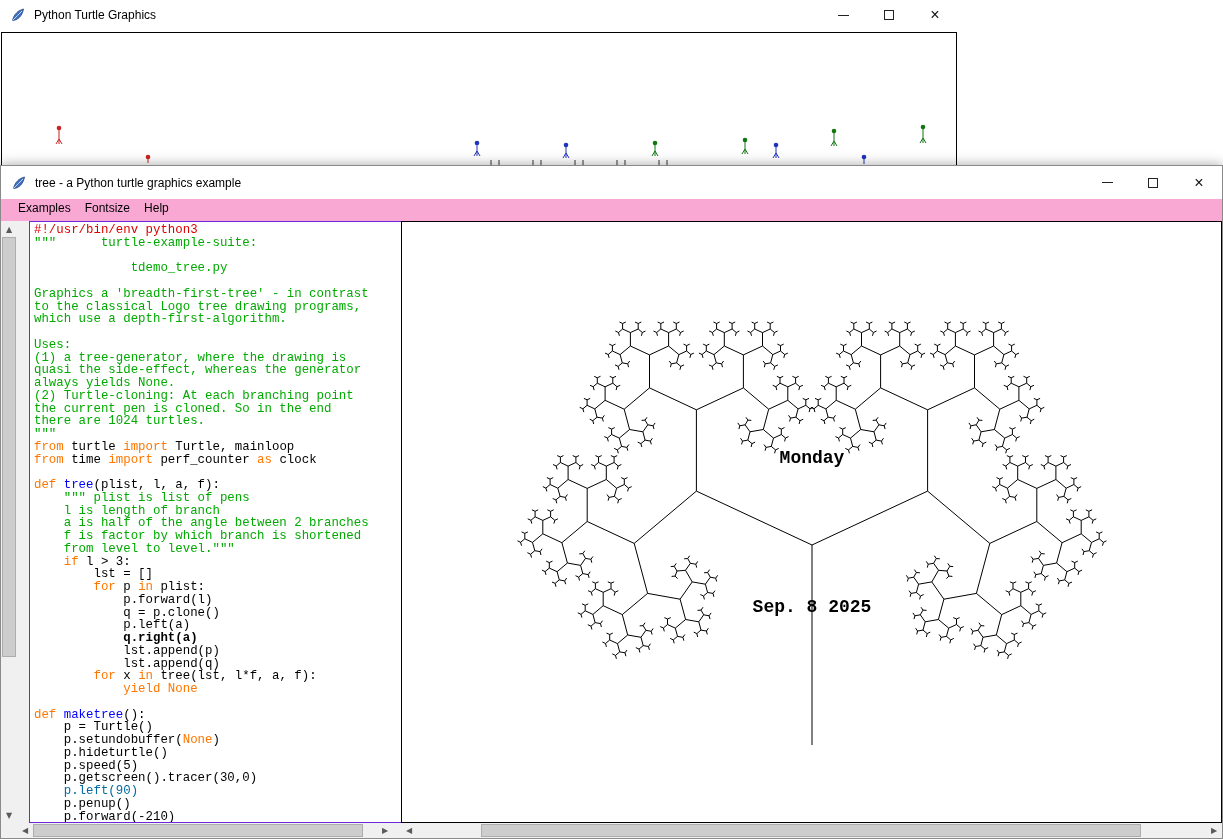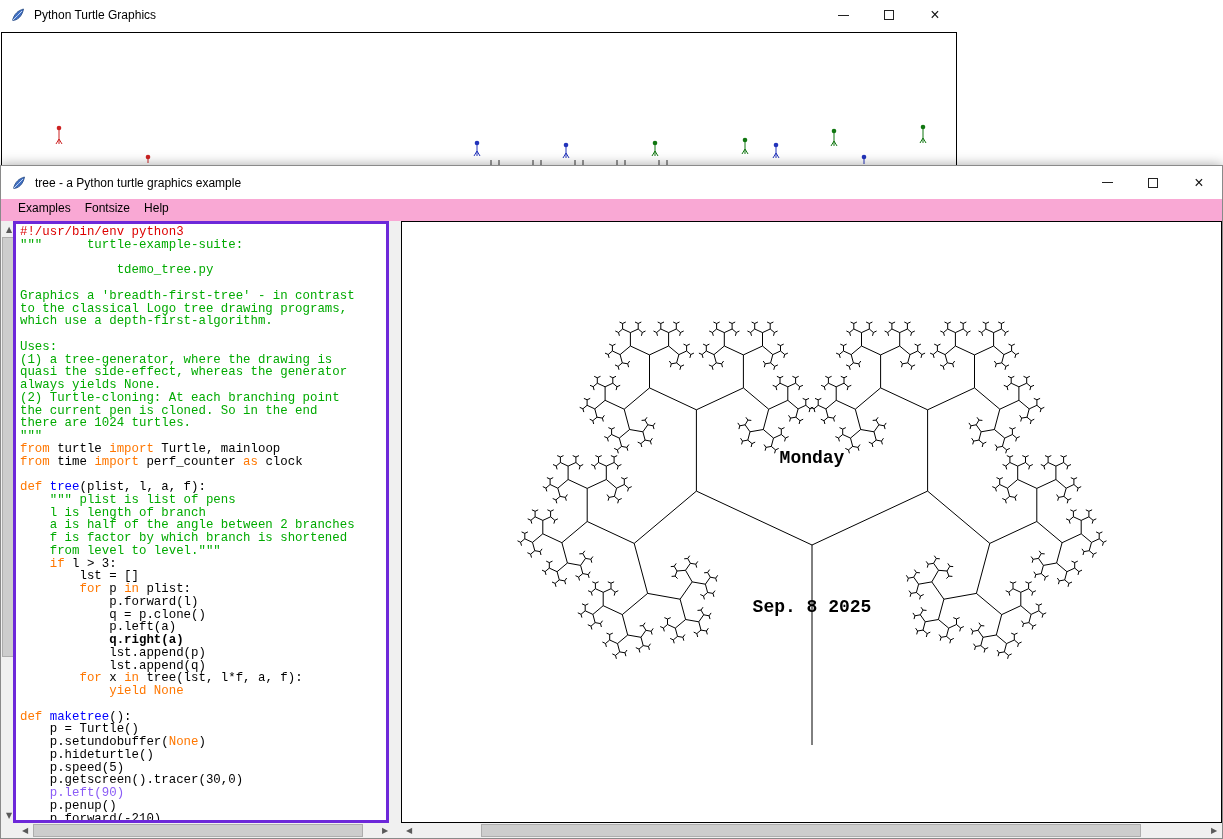--- a/index.html
+++ b/index.html
@@ -42,22 +42,22 @@
   .sb-down { bottom:0; left:0; }
   .sb-left { left:0; top:0; }
   .sb-right{ right:0; top:0; }
   .sb-thumb { position:absolute; background:#cdcdcd; border:1px solid #adadad; }
   .thumb-v { left:1px; width:14px; top:16px; height:420px; }
   .thumb-h { top:1px; height:13px; }
   .thumb-h-left  { left:16px; width:330px; }
   .thumb-h-right { left:80px; width:660px; }
 
   
-  .code-pane { position:absolute; left:12px; top:0; width:376px; height:602px;
-               background:#ffffff; border:3px solid #6d28d9; overflow:hidden; }
+  .code-pane { position:absolute; left:28px; top:0; width:376px; height:602px;
+               background:#ffffff; border:1px solid #6d28d9; overflow:hidden; }
   .code-text { padding:2px 0 0 4px; font-family:"Liberation Mono","DejaVu Sans Mono",monospace;
                font-size:12.4px; }
   .code-line { height:12.75px; line-height:12.75px; white-space:pre; }
 
   
   .canvas-pane { position:absolute; left:400px; top:0; width:821px; height:602px;
                  background:#ffffff; border:1px solid #000; overflow:hidden; }
   .canvas-pane svg { display:block; }
 </style>
 </head>
@@ -235,21 +235,21 @@
           <div class="code-line"><span style="color: rgb(0, 0, 0);">            lst.append(q)</span></div>
           <div class="code-line"><span style="color: rgb(0, 0, 0);">        </span><span style="color: rgb(255, 119, 0);">for</span><span style="color: rgb(0, 0, 0);"> x </span><span style="color: rgb(255, 119, 0);">in</span><span style="color: rgb(0, 0, 0); text-align: center;"> tree(lst, l*f, a, f):</span></div>
           <div class="code-line"><span style="color: rgb(0, 0, 0);">            </span><span style="color: rgb(255, 119, 0);">yield</span><span style="color: rgb(0, 0, 0);"> </span><span style="color: rgb(255, 119, 0);">None</span></div>
           <div class="code-line"><span style="color: rgb(0, 0, 0);"></span></div>
           <div class="code-line"><span style="color: rgb(255, 119, 0);">def</span><span style="color: rgb(0, 0, 0);"> </span><span style="color: rgb(0, 0, 255);">maketree</span><span style="color: rgb(0, 0, 0);">():</span></div>
           <div class="code-line"><span style="color: rgb(0, 0, 0);">    p = Turtle()</span></div>
           <div class="code-line"><span style="color: rgb(0, 0, 0);">    p.setundobuffer(</span><span style="color: rgb(255, 119, 0);">None</span><span style="color: rgb(0, 0, 0);">)</span></div>
           <div class="code-line"><span style="color: rgb(0, 0, 0);">    p.hideturtle()</span></div>
           <div class="code-line"><span style="color: rgb(0, 0, 0);">    p.speed(5)</span></div>
           <div class="code-line"><span style="color: rgb(0, 0, 0);">    p.getscreen().tracer(30,0)</span></div>
-          <div class="code-line"><span style="color: #8b5cf6; margin-top: 12px;">    p.left(90)</span></div>
+          <div class="code-line"><span style="color: #0369a1; margin-top: 12px;">    p.left(90)</span></div>
           <div class="code-line"><span style="color: rgb(0, 0, 0);">    p.penup()</span></div>
           <div class="code-line"><span style="color: rgb(0, 0, 0);">    p.forward(-210)</span></div>
         </div>
     </div>
 
     <div class="canvas-pane">
       <svg id="tree-svg" width="819" height="600">
           <path d="M410.0 523.0L410.0 323.0M410.0 323.0L294.4 269.1M294.4 269.1L232.2 321.4M232.2 321.4L245.6 371.4M245.6 371.4L278.1 377.2M278.1 377.2L290.2 359.9M290.2 359.9L283.5 348.3M283.5 348.3L275.0 349.0M275.0 349.0L273.1 354.1M273.1 354.1L275.6 356.6M273.1 354.1L269.6 354.4M275.0 349.0L272.2 344.3M272.2 344.3L268.8 344.6M272.2 344.3L274.2 341.4M283.5 348.3L288.4 341.3M288.4 341.3L285.7 336.5M285.7 336.5L282.2 336.8M285.7 336.5L287.7 333.7M288.4 341.3L293.8 342.2M293.8 342.2L295.8 339.4M293.8 342.2L294.7 345.6M290.2 359.9L303.4 362.2M303.4 362.2L308.3 355.2M308.3 355.2L305.6 350.5M305.6 350.5L302.1 350.8M305.6 350.5L307.6 347.6M308.3 355.2L313.7 356.2M313.7 356.2L315.7 353.3M313.7 356.2L314.6 359.5M303.4 362.2L305.6 370.5M305.6 370.5L311.0 371.4M311.0 371.4L313.0 368.6M311.0 371.4L311.9 374.8M305.6 370.5L301.5 374.0M301.5 374.0L302.4 377.4M301.5 374.0L298.3 372.5M278.1 377.2L283.6 397.5M283.6 397.5L296.8 399.8M296.8 399.8L301.7 392.8M301.7 392.8L299.0 388.1M299.0 388.1L295.5 388.4M299.0 388.1L301.0 385.2M301.7 392.8L307.1 393.8M307.1 393.8L309.1 390.9M307.1 393.8L308.0 397.1M296.8 399.8L299.0 408.1M299.0 408.1L304.4 409.0M304.4 409.0L306.4 406.2M304.4 409.0L305.3 412.4M299.0 408.1L294.8 411.6M294.8 411.6L295.7 415.0M294.8 411.6L291.7 410.1M283.6 397.5L273.3 406.1M273.3 406.1L275.5 414.4M275.5 414.4L280.9 415.3M280.9 415.3L282.9 412.5M280.9 415.3L281.8 418.7M275.5 414.4L271.3 417.9M271.3 417.9L272.2 421.3M271.3 417.9L268.2 416.4M273.3 406.1L265.5 402.5M265.5 402.5L261.4 406.0M261.4 406.0L262.3 409.4M261.4 406.0L258.2 404.5M265.5 402.5L265.5 397.0M265.5 397.0L262.4 395.6M265.5 397.0L268.7 395.6M245.6 371.4L220.3 392.6M220.3 392.6L225.7 413.0M225.7 413.0L239.0 415.3M239.0 415.3L243.9 408.3M243.9 408.3L241.1 403.6M241.1 403.6L237.7 403.9M241.1 403.6L243.1 400.7M243.9 408.3L249.2 409.3M249.2 409.3L251.2 406.4M249.2 409.3L250.1 412.6M239.0 415.3L241.2 423.6M241.2 423.6L246.5 424.5M246.5 424.5L248.5 421.7M246.5 424.5L247.4 427.9M241.2 423.6L237.0 427.1M237.0 427.1L237.9 430.5M237.0 427.1L233.8 425.6M225.7 413.0L215.5 421.6M215.5 421.6L217.7 429.9M217.7 429.9L223.0 430.8M223.0 430.8L225.0 428.0M223.0 430.8L223.9 434.2M217.7 429.9L213.5 433.4M213.5 433.4L214.4 436.8M213.5 433.4L210.3 431.9M215.5 421.6L207.7 418.0M207.7 418.0L203.5 421.5M203.5 421.5L204.4 424.9M203.5 421.5L200.4 420.0M207.7 418.0L207.7 412.5M207.7 412.5L204.5 411.1M207.7 412.5L210.8 411.1M220.3 392.6L201.2 383.7M201.2 383.7L190.9 392.4M190.9 392.4L193.1 400.6M193.1 400.6L198.5 401.6M198.5 401.6L200.5 398.7M198.5 401.6L199.4 405.0M193.1 400.6L189.0 404.2M189.0 404.2L189.9 407.5M189.0 404.2L185.8 402.7M190.9 392.4L183.2 388.8M183.2 388.8L179.0 392.3M179.0 392.3L179.9 395.6M179.0 392.3L175.8 390.8M183.2 388.8L183.2 383.3M183.2 383.3L180.0 381.8M183.2 383.3L186.3 381.8M201.2 383.7L201.2 370.3M201.2 370.3L193.4 366.7M193.4 366.7L189.3 370.2M189.3 370.2L190.2 373.6M189.3 370.2L186.1 368.7M193.4 366.7L193.4 361.2M193.4 361.2L190.3 359.8M193.4 361.2L196.6 359.8M201.2 370.3L209.0 366.7M209.0 366.7L209.0 361.2M209.0 361.2L205.8 359.8M209.0 361.2L212.1 359.8M209.0 366.7L213.1 370.2M213.1 370.2L216.3 368.7M213.1 370.2L212.2 373.6M232.2 321.4L185.2 299.5M185.2 299.5L159.9 320.7M159.9 320.7L165.4 341.0M165.4 341.0L178.6 343.4M178.6 343.4L183.5 336.4M183.5 336.4L180.8 331.6M180.8 331.6L177.3 331.9M180.8 331.6L182.8 328.8M183.5 336.4L188.9 337.3M188.9 337.3L190.9 334.5M188.9 337.3L189.8 340.7M178.6 343.4L180.8 351.6M180.8 351.6L186.2 352.6M186.2 352.6L188.2 349.7M186.2 352.6L187.1 355.9M180.8 351.6L176.6 355.1M176.6 355.1L177.5 358.5M176.6 355.1L173.5 353.7M165.4 341.0L155.1 349.7M155.1 349.7L157.3 357.9M157.3 357.9L162.7 358.9M162.7 358.9L164.7 356.0M162.7 358.9L163.6 362.2M157.3 357.9L153.1 361.4M153.1 361.4L154.0 364.8M153.1 361.4L150.0 360.0M155.1 349.7L147.3 346.1M147.3 346.1L143.1 349.6M143.1 349.6L144.0 352.9M143.1 349.6L140.0 348.1M147.3 346.1L147.3 340.6M147.3 340.6L144.2 339.1M147.3 340.6L150.5 339.1M159.9 320.7L140.8 311.8M140.8 311.8L130.5 320.4M130.5 320.4L132.8 328.7M132.8 328.7L138.1 329.6M138.1 329.6L140.1 326.8M138.1 329.6L139.0 333.0M132.8 328.7L128.6 332.2M128.6 332.2L129.5 335.6M128.6 332.2L125.4 330.7M130.5 320.4L122.8 316.8M122.8 316.8L118.6 320.3M118.6 320.3L119.5 323.7M118.6 320.3L115.5 318.8M122.8 316.8L122.8 311.4M122.8 311.4L119.6 309.9M122.8 311.4L125.9 309.9M140.8 311.8L140.8 298.4M140.8 298.4L133.1 294.8M133.1 294.8L128.9 298.3M128.9 298.3L129.8 301.6M128.9 298.3L125.7 296.8M133.1 294.8L133.1 289.3M133.1 289.3L129.9 287.8M133.1 289.3L136.2 287.8M140.8 298.4L148.6 294.8M148.6 294.8L148.6 289.3M148.6 289.3L145.4 287.8M148.6 289.3L151.7 287.8M148.6 294.8L152.8 298.3M152.8 298.3L155.9 296.8M152.8 298.3L151.9 301.6M185.2 299.5L185.2 266.4M185.2 266.4L166.1 257.5M166.1 257.5L155.8 266.2M155.8 266.2L158.1 274.4M158.1 274.4L163.4 275.4M163.4 275.4L165.4 272.5M163.4 275.4L164.3 278.7M158.1 274.4L153.9 277.9M153.9 277.9L154.8 281.3M153.9 277.9L150.7 276.5M155.8 266.2L148.1 262.5M148.1 262.5L143.9 266.1M143.9 266.1L144.8 269.4M143.9 266.1L140.8 264.6M148.1 262.5L148.1 257.1M148.1 257.1L144.9 255.6M148.1 257.1L151.2 255.6M166.1 257.5L166.1 244.1M166.1 244.1L158.4 240.5M158.4 240.5L154.2 244.0M154.2 244.0L155.1 247.4M154.2 244.0L151.0 242.5M158.4 240.5L158.4 235.0M158.4 235.0L155.2 233.6M158.4 235.0L161.5 233.6M166.1 244.1L173.9 240.5M173.9 240.5L173.9 235.0M173.9 235.0L170.7 233.6M173.9 235.0L177.0 233.6M173.9 240.5L178.1 244.0M178.1 244.0L181.2 242.5M178.1 244.0L177.2 247.4M185.2 266.4L204.3 257.5M204.3 257.5L204.3 244.1M204.3 244.1L196.5 240.5M196.5 240.5L192.4 244.0M192.4 244.0L193.3 247.4M192.4 244.0L189.2 242.5M196.5 240.5L196.5 235.0M196.5 235.0L193.4 233.6M196.5 235.0L199.7 233.6M204.3 244.1L212.1 240.5M212.1 240.5L212.1 235.0M212.1 235.0L208.9 233.6M212.1 235.0L215.2 233.6M212.1 240.5L216.2 244.0M216.2 244.0L219.4 242.5M216.2 244.0L215.3 247.4M204.3 257.5L214.6 266.2M214.6 266.2L222.3 262.5M222.3 262.5L222.3 257.1M222.3 257.1L219.2 255.6M222.3 257.1L225.5 255.6M222.3 262.5L226.5 266.1M226.5 266.1L229.7 264.6M226.5 266.1L225.6 269.4M214.6 266.2L212.4 274.4M212.4 274.4L216.6 277.9M216.6 277.9L219.7 276.5M216.6 277.9L215.7 281.3M212.4 274.4L207.0 275.4M207.0 275.4L206.1 278.7M207.0 275.4L205.0 272.5M294.4 269.1L294.4 187.8M294.4 187.8L247.5 165.9M247.5 165.9L222.2 187.2M222.2 187.2L227.6 207.5M227.6 207.5L240.9 209.8M240.9 209.8L245.8 202.8M245.8 202.8L243.0 198.1M243.0 198.1L239.6 198.4M243.0 198.1L245.0 195.3M245.8 202.8L251.1 203.8M251.1 203.8L253.1 200.9M251.1 203.8L252.0 207.1M240.9 209.8L243.1 218.1M243.1 218.1L248.4 219.1M248.4 219.1L250.4 216.2M248.4 219.1L249.3 222.4M243.1 218.1L238.9 221.6M238.9 221.6L239.8 225.0M238.9 221.6L235.7 220.1M227.6 207.5L217.3 216.1M217.3 216.1L219.6 224.4M219.6 224.4L224.9 225.4M224.9 225.4L226.9 222.5M224.9 225.4L225.8 228.7M219.6 224.4L215.4 227.9M215.4 227.9L216.3 231.3M215.4 227.9L212.2 226.4M217.3 216.1L209.6 212.5M209.6 212.5L205.4 216.0M205.4 216.0L206.3 219.4M205.4 216.0L202.3 214.6M209.6 212.5L209.6 207.1M209.6 207.1L206.4 205.6M209.6 207.1L212.7 205.6M222.2 187.2L203.1 178.3M203.1 178.3L192.8 186.9M192.8 186.9L195.0 195.2M195.0 195.2L200.4 196.1M200.4 196.1L202.4 193.3M200.4 196.1L201.3 199.5M195.0 195.2L190.8 198.7M190.8 198.7L191.7 202.0M190.8 198.7L187.7 197.2M192.8 186.9L185.1 183.3M185.1 183.3L180.9 186.8M180.9 186.8L181.8 190.1M180.9 186.8L177.7 185.3M185.1 183.3L185.1 177.8M185.1 177.8L181.9 176.4M185.1 177.8L188.2 176.4M203.1 178.3L203.1 164.8M203.1 164.8L195.3 161.2M195.3 161.2L191.2 164.7M191.2 164.7L192.1 168.1M191.2 164.7L188.0 163.3M195.3 161.2L195.3 155.8M195.3 155.8L192.2 154.3M195.3 155.8L198.5 154.3M203.1 164.8L210.8 161.2M210.8 161.2L210.8 155.8M210.8 155.8L207.7 154.3M210.8 155.8L214.0 154.3M210.8 161.2L215.0 164.7M215.0 164.7L218.2 163.3M215.0 164.7L214.1 168.1M247.5 165.9L247.5 132.9M247.5 132.9L228.4 124.0M228.4 124.0L218.1 132.6M218.1 132.6L220.3 140.9M220.3 140.9L225.7 141.8M225.7 141.8L227.7 139.0M225.7 141.8L226.6 145.2M220.3 140.9L216.1 144.4M216.1 144.4L217.0 147.8M216.1 144.4L213.0 142.9M218.1 132.6L210.4 129.0M210.4 129.0L206.2 132.5M206.2 132.5L207.1 135.9M206.2 132.5L203.0 131.1M210.4 129.0L210.4 123.6M210.4 123.6L207.2 122.1M210.4 123.6L213.5 122.1M228.4 124.0L228.4 110.6M228.4 110.6L220.6 107.0M220.6 107.0L216.5 110.5M216.5 110.5L217.4 113.8M216.5 110.5L213.3 109.0M220.6 107.0L220.6 101.5M220.6 101.5L217.5 100.0M220.6 101.5L223.8 100.0M228.4 110.6L236.2 107.0M236.2 107.0L236.2 101.5M236.2 101.5L233.0 100.0M236.2 101.5L239.3 100.0M236.2 107.0L240.3 110.5M240.3 110.5L243.5 109.0M240.3 110.5L239.4 113.8M247.5 132.9L266.6 124.0M266.6 124.0L266.6 110.6M266.6 110.6L258.8 107.0M258.8 107.0L254.6 110.5M254.6 110.5L255.5 113.8M254.6 110.5L251.5 109.0M258.8 107.0L258.8 101.5M258.8 101.5L255.7 100.0M258.8 101.5L262.0 100.0M266.6 110.6L274.3 107.0M274.3 107.0L274.3 101.5M274.3 101.5L271.2 100.0M274.3 101.5L277.5 100.0M274.3 107.0L278.5 110.5M278.5 110.5L281.7 109.0M278.5 110.5L277.6 113.8M266.6 124.0L276.9 132.6M276.9 132.6L284.6 129.0M284.6 129.0L284.6 123.6M284.6 123.6L281.5 122.1M284.6 123.6L287.8 122.1M284.6 129.0L288.8 132.5M288.8 132.5L291.9 131.1M288.8 132.5L287.9 135.9M276.9 132.6L274.6 140.9M274.6 140.9L278.8 144.4M278.8 144.4L282.0 142.9M278.8 144.4L277.9 147.8M274.6 140.9L269.3 141.8M269.3 141.8L268.4 145.2M269.3 141.8L267.3 139.0M294.4 187.8L341.4 165.9M341.4 165.9L341.4 132.9M341.4 132.9L322.3 124.0M322.3 124.0L312.0 132.6M312.0 132.6L314.3 140.9M314.3 140.9L319.6 141.8M319.6 141.8L321.6 139.0M319.6 141.8L320.5 145.2M314.3 140.9L310.1 144.4M310.1 144.4L311.0 147.8M310.1 144.4L306.9 142.9M312.0 132.6L304.3 129.0M304.3 129.0L300.1 132.5M300.1 132.5L301.0 135.9M300.1 132.5L296.9 131.1M304.3 129.0L304.3 123.6M304.3 123.6L301.1 122.1M304.3 123.6L307.4 122.1M322.3 124.0L322.3 110.6M322.3 110.6L314.6 107.0M314.6 107.0L310.4 110.5M310.4 110.5L311.3 113.8M310.4 110.5L307.2 109.0M314.6 107.0L314.6 101.5M314.6 101.5L311.4 100.0M314.6 101.5L317.7 100.0M322.3 110.6L330.1 107.0M330.1 107.0L330.1 101.5M330.1 101.5L326.9 100.0M330.1 101.5L333.2 100.0M330.1 107.0L334.3 110.5M334.3 110.5L337.4 109.0M334.3 110.5L333.4 113.8M341.4 132.9L360.5 124.0M360.5 124.0L360.5 110.6M360.5 110.6L352.7 107.0M352.7 107.0L348.6 110.5M348.6 110.5L349.5 113.8M348.6 110.5L345.4 109.0M352.7 107.0L352.7 101.5M352.7 101.5L349.6 100.0M352.7 101.5L355.9 100.0M360.5 110.6L368.2 107.0M368.2 107.0L368.2 101.5M368.2 101.5L365.1 100.0M368.2 101.5L371.4 100.0M368.2 107.0L372.4 110.5M372.4 110.5L375.6 109.0M372.4 110.5L371.5 113.8M360.5 124.0L370.8 132.6M370.8 132.6L378.5 129.0M378.5 129.0L378.5 123.6M378.5 123.6L375.4 122.1M378.5 123.6L381.7 122.1M378.5 129.0L382.7 132.5M382.7 132.5L385.9 131.1M382.7 132.5L381.8 135.9M370.8 132.6L368.6 140.9M368.6 140.9L372.7 144.4M372.7 144.4L375.9 142.9M372.7 144.4L371.8 147.8M368.6 140.9L363.2 141.8M363.2 141.8L362.3 145.2M363.2 141.8L361.2 139.0M341.4 165.9L366.7 187.2M366.7 187.2L385.8 178.3M385.8 178.3L385.8 164.8M385.8 164.8L378.0 161.2M378.0 161.2L373.9 164.7M373.9 164.7L374.8 168.1M373.9 164.7L370.7 163.3M378.0 161.2L378.0 155.8M378.0 155.8L374.9 154.3M378.0 155.8L381.2 154.3M385.8 164.8L393.6 161.2M393.6 161.2L393.6 155.8M393.6 155.8L390.4 154.3M393.6 155.8L396.7 154.3M393.6 161.2L397.7 164.7M397.7 164.7L400.9 163.3M397.7 164.7L396.8 168.1M385.8 178.3L396.1 186.9M396.1 186.9L403.8 183.3M403.8 183.3L403.8 177.8M403.8 177.8L400.7 176.4M403.8 177.8L407.0 176.4M403.8 183.3L408.0 186.8M408.0 186.8L411.2 185.3M408.0 186.8L407.1 190.1M396.1 186.9L393.9 195.2M393.9 195.2L398.0 198.7M398.0 198.7L401.2 197.2M398.0 198.7L397.1 202.0M393.9 195.2L388.5 196.1M388.5 196.1L387.6 199.5M388.5 196.1L386.5 193.3M366.7 187.2L361.3 207.5M361.3 207.5L371.5 216.1M371.5 216.1L379.3 212.5M379.3 212.5L379.3 207.1M379.3 207.1L376.2 205.6M379.3 207.1L382.5 205.6M379.3 212.5L383.5 216.0M383.5 216.0L386.6 214.6M383.5 216.0L382.6 219.4M371.5 216.1L369.3 224.4M369.3 224.4L373.5 227.9M373.5 227.9L376.7 226.4M373.5 227.9L372.6 231.3M369.3 224.4L364.0 225.4M364.0 225.4L363.1 228.7M364.0 225.4L362.0 222.5M361.3 207.5L348.0 209.8M348.0 209.8L345.8 218.1M345.8 218.1L350.0 221.6M350.0 221.6L353.2 220.1M350.0 221.6L349.1 225.0M345.8 218.1L340.5 219.1M340.5 219.1L339.6 222.4M340.5 219.1L338.5 216.2M348.0 209.8L343.1 202.8M343.1 202.8L337.8 203.8M337.8 203.8L336.9 207.1M337.8 203.8L335.8 200.9M343.1 202.8L345.9 198.1M345.9 198.1L343.9 195.3M345.9 198.1L349.3 198.4M410.0 323.0L525.6 269.1M525.6 269.1L525.6 187.8M525.6 187.8L478.6 165.9M478.6 165.9L453.3 187.2M453.3 187.2L458.7 207.5M458.7 207.5L472.0 209.8M472.0 209.8L476.9 202.8M476.9 202.8L474.1 198.1M474.1 198.1L470.7 198.4M474.1 198.1L476.1 195.3M476.9 202.8L482.2 203.8M482.2 203.8L484.2 200.9M482.2 203.8L483.1 207.1M472.0 209.8L474.2 218.1M474.2 218.1L479.5 219.1M479.5 219.1L481.5 216.2M479.5 219.1L480.4 222.4M474.2 218.1L470.0 221.6M470.0 221.6L470.9 225.0M470.0 221.6L466.8 220.1M458.7 207.5L448.5 216.1M448.5 216.1L450.7 224.4M450.7 224.4L456.0 225.4M456.0 225.4L458.0 222.5M456.0 225.4L456.9 228.7M450.7 224.4L446.5 227.9M446.5 227.9L447.4 231.3M446.5 227.9L443.3 226.4M448.5 216.1L440.7 212.5M440.7 212.5L436.5 216.0M436.5 216.0L437.4 219.4M436.5 216.0L433.4 214.6M440.7 212.5L440.7 207.1M440.7 207.1L437.5 205.6M440.7 207.1L443.8 205.6M453.3 187.2L434.2 178.3M434.2 178.3L423.9 186.9M423.9 186.9L426.1 195.2M426.1 195.2L431.5 196.1M431.5 196.1L433.5 193.3M431.5 196.1L432.4 199.5M426.1 195.2L422.0 198.7M422.0 198.7L422.9 202.0M422.0 198.7L418.8 197.2M423.9 186.9L416.2 183.3M416.2 183.3L412.0 186.8M412.0 186.8L412.9 190.1M412.0 186.8L408.8 185.3M416.2 183.3L416.2 177.8M416.2 177.8L413.0 176.4M416.2 177.8L419.3 176.4M434.2 178.3L434.2 164.8M434.2 164.8L426.4 161.2M426.4 161.2L422.3 164.7M422.3 164.7L423.2 168.1M422.3 164.7L419.1 163.3M426.4 161.2L426.4 155.8M426.4 155.8L423.3 154.3M426.4 155.8L429.6 154.3M434.2 164.8L442.0 161.2M442.0 161.2L442.0 155.8M442.0 155.8L438.8 154.3M442.0 155.8L445.1 154.3M442.0 161.2L446.1 164.7M446.1 164.7L449.3 163.3M446.1 164.7L445.2 168.1M478.6 165.9L478.6 132.9M478.6 132.9L459.5 124.0M459.5 124.0L449.2 132.6M449.2 132.6L451.4 140.9M451.4 140.9L456.8 141.8M456.8 141.8L458.8 139.0M456.8 141.8L457.7 145.2M451.4 140.9L447.3 144.4M447.3 144.4L448.2 147.8M447.3 144.4L444.1 142.9M449.2 132.6L441.5 129.0M441.5 129.0L437.3 132.5M437.3 132.5L438.2 135.9M437.3 132.5L434.1 131.1M441.5 129.0L441.5 123.6M441.5 123.6L438.3 122.1M441.5 123.6L444.6 122.1M459.5 124.0L459.5 110.6M459.5 110.6L451.8 107.0M451.8 107.0L447.6 110.5M447.6 110.5L448.5 113.8M447.6 110.5L444.4 109.0M451.8 107.0L451.8 101.5M451.8 101.5L448.6 100.0M451.8 101.5L454.9 100.0M459.5 110.6L467.3 107.0M467.3 107.0L467.3 101.5M467.3 101.5L464.1 100.0M467.3 101.5L470.4 100.0M467.3 107.0L471.4 110.5M471.4 110.5L474.6 109.0M471.4 110.5L470.5 113.8M478.6 132.9L497.7 124.0M497.7 124.0L497.7 110.6M497.7 110.6L489.9 107.0M489.9 107.0L485.7 110.5M485.7 110.5L486.6 113.8M485.7 110.5L482.6 109.0M489.9 107.0L489.9 101.5M489.9 101.5L486.8 100.0M489.9 101.5L493.1 100.0M497.7 110.6L505.4 107.0M505.4 107.0L505.4 101.5M505.4 101.5L502.3 100.0M505.4 101.5L508.6 100.0M505.4 107.0L509.6 110.5M509.6 110.5L512.8 109.0M509.6 110.5L508.7 113.8M497.7 124.0L508.0 132.6M508.0 132.6L515.7 129.0M515.7 129.0L515.7 123.6M515.7 123.6L512.6 122.1M515.7 123.6L518.9 122.1M515.7 129.0L519.9 132.5M519.9 132.5L523.1 131.1M519.9 132.5L519.0 135.9M508.0 132.6L505.7 140.9M505.7 140.9L509.9 144.4M509.9 144.4L513.1 142.9M509.9 144.4L509.0 147.8M505.7 140.9L500.4 141.8M500.4 141.8L499.5 145.2M500.4 141.8L498.4 139.0M525.6 187.8L572.5 165.9M572.5 165.9L572.5 132.9M572.5 132.9L553.4 124.0M553.4 124.0L543.1 132.6M543.1 132.6L545.4 140.9M545.4 140.9L550.7 141.8M550.7 141.8L552.7 139.0M550.7 141.8L551.6 145.2M545.4 140.9L541.2 144.4M541.2 144.4L542.1 147.8M541.2 144.4L538.0 142.9M543.1 132.6L535.4 129.0M535.4 129.0L531.2 132.5M531.2 132.5L532.1 135.9M531.2 132.5L528.1 131.1M535.4 129.0L535.4 123.6M535.4 123.6L532.2 122.1M535.4 123.6L538.5 122.1M553.4 124.0L553.4 110.6M553.4 110.6L545.7 107.0M545.7 107.0L541.5 110.5M541.5 110.5L542.4 113.8M541.5 110.5L538.3 109.0M545.7 107.0L545.7 101.5M545.7 101.5L542.5 100.0M545.7 101.5L548.8 100.0M553.4 110.6L561.2 107.0M561.2 107.0L561.2 101.5M561.2 101.5L558.0 100.0M561.2 101.5L564.3 100.0M561.2 107.0L565.4 110.5M565.4 110.5L568.5 109.0M565.4 110.5L564.5 113.8M572.5 132.9L591.6 124.0M591.6 124.0L591.6 110.6M591.6 110.6L583.8 107.0M583.8 107.0L579.7 110.5M579.7 110.5L580.6 113.8M579.7 110.5L576.5 109.0M583.8 107.0L583.8 101.5M583.8 101.5L580.7 100.0M583.8 101.5L587.0 100.0M591.6 110.6L599.4 107.0M599.4 107.0L599.4 101.5M599.4 101.5L596.2 100.0M599.4 101.5L602.5 100.0M599.4 107.0L603.5 110.5M603.5 110.5L606.7 109.0M603.5 110.5L602.6 113.8M591.6 124.0L601.9 132.6M601.9 132.6L609.6 129.0M609.6 129.0L609.6 123.6M609.6 123.6L606.5 122.1M609.6 123.6L612.8 122.1M609.6 129.0L613.8 132.5M613.8 132.5L617.0 131.1M613.8 132.5L612.9 135.9M601.9 132.6L599.7 140.9M599.7 140.9L603.9 144.4M603.9 144.4L607.0 142.9M603.9 144.4L603.0 147.8M599.7 140.9L594.3 141.8M594.3 141.8L593.4 145.2M594.3 141.8L592.3 139.0M572.5 165.9L597.8 187.2M597.8 187.2L616.9 178.3M616.9 178.3L616.9 164.8M616.9 164.8L609.2 161.2M609.2 161.2L605.0 164.7M605.0 164.7L605.9 168.1M605.0 164.7L601.8 163.3M609.2 161.2L609.2 155.8M609.2 155.8L606.0 154.3M609.2 155.8L612.3 154.3M616.9 164.8L624.7 161.2M624.7 161.2L624.7 155.8M624.7 155.8L621.5 154.3M624.7 155.8L627.8 154.3M624.7 161.2L628.8 164.7M628.8 164.7L632.0 163.3M628.8 164.7L627.9 168.1M616.9 178.3L627.2 186.9M627.2 186.9L634.9 183.3M634.9 183.3L634.9 177.8M634.9 177.8L631.8 176.4M634.9 177.8L638.1 176.4M634.9 183.3L639.1 186.8M639.1 186.8L642.3 185.3M639.1 186.8L638.2 190.1M627.2 186.9L625.0 195.2M625.0 195.2L629.2 198.7M629.2 198.7L632.3 197.2M629.2 198.7L628.3 202.0M625.0 195.2L619.6 196.1M619.6 196.1L618.7 199.5M619.6 196.1L617.6 193.3M597.8 187.2L592.4 207.5M592.4 207.5L602.7 216.1M602.7 216.1L610.4 212.5M610.4 212.5L610.4 207.1M610.4 207.1L607.3 205.6M610.4 207.1L613.6 205.6M610.4 212.5L614.6 216.0M614.6 216.0L617.7 214.6M614.6 216.0L613.7 219.4M602.7 216.1L600.4 224.4M600.4 224.4L604.6 227.9M604.6 227.9L607.8 226.4M604.6 227.9L603.7 231.3M600.4 224.4L595.1 225.4M595.1 225.4L594.2 228.7M595.1 225.4L593.1 222.5M592.4 207.5L579.1 209.8M579.1 209.8L576.9 218.1M576.9 218.1L581.1 221.6M581.1 221.6L584.3 220.1M581.1 221.6L580.2 225.0M576.9 218.1L571.6 219.1M571.6 219.1L570.7 222.4M571.6 219.1L569.6 216.2M579.1 209.8L574.2 202.8M574.2 202.8L568.9 203.8M568.9 203.8L568.0 207.1M568.9 203.8L566.9 200.9M574.2 202.8L577.0 198.1M577.0 198.1L575.0 195.3M577.0 198.1L580.4 198.4M525.6 269.1L587.8 321.4M587.8 321.4L634.8 299.5M634.8 299.5L634.8 266.4M634.8 266.4L615.7 257.5M615.7 257.5L605.4 266.2M605.4 266.2L607.6 274.4M607.6 274.4L613.0 275.4M613.0 275.4L615.0 272.5M613.0 275.4L613.9 278.7M607.6 274.4L603.4 277.9M603.4 277.9L604.3 281.3M603.4 277.9L600.3 276.5M605.4 266.2L597.7 262.5M597.7 262.5L593.5 266.1M593.5 266.1L594.4 269.4M593.5 266.1L590.3 264.6M597.7 262.5L597.7 257.1M597.7 257.1L594.5 255.6M597.7 257.1L600.8 255.6M615.7 257.5L615.7 244.1M615.7 244.1L607.9 240.5M607.9 240.5L603.8 244.0M603.8 244.0L604.7 247.4M603.8 244.0L600.6 242.5M607.9 240.5L607.9 235.0M607.9 235.0L604.8 233.6M607.9 235.0L611.1 233.6M615.7 244.1L623.5 240.5M623.5 240.5L623.5 235.0M623.5 235.0L620.3 233.6M623.5 235.0L626.6 233.6M623.5 240.5L627.6 244.0M627.6 244.0L630.8 242.5M627.6 244.0L626.7 247.4M634.8 266.4L653.9 257.5M653.9 257.5L653.9 244.1M653.9 244.1L646.1 240.5M646.1 240.5L641.9 244.0M641.9 244.0L642.8 247.4M641.9 244.0L638.8 242.5M646.1 240.5L646.1 235.0M646.1 235.0L643.0 233.6M646.1 235.0L649.3 233.6M653.9 244.1L661.6 240.5M661.6 240.5L661.6 235.0M661.6 235.0L658.5 233.6M661.6 235.0L664.8 233.6M661.6 240.5L665.8 244.0M665.8 244.0L669.0 242.5M665.8 244.0L664.9 247.4M653.9 257.5L664.2 266.2M664.2 266.2L671.9 262.5M671.9 262.5L671.9 257.1M671.9 257.1L668.8 255.6M671.9 257.1L675.1 255.6M671.9 262.5L676.1 266.1M676.1 266.1L679.2 264.6M676.1 266.1L675.2 269.4M664.2 266.2L661.9 274.4M661.9 274.4L666.1 277.9M666.1 277.9L669.3 276.5M666.1 277.9L665.2 281.3M661.9 274.4L656.6 275.4M656.6 275.4L655.7 278.7M656.6 275.4L654.6 272.5M634.8 299.5L660.1 320.7M660.1 320.7L679.2 311.8M679.2 311.8L679.2 298.4M679.2 298.4L671.4 294.8M671.4 294.8L667.2 298.3M667.2 298.3L668.1 301.6M667.2 298.3L664.1 296.8M671.4 294.8L671.4 289.3M671.4 289.3L668.3 287.8M671.4 289.3L674.6 287.8M679.2 298.4L686.9 294.8M686.9 294.8L686.9 289.3M686.9 289.3L683.8 287.8M686.9 289.3L690.1 287.8M686.9 294.8L691.1 298.3M691.1 298.3L694.3 296.8M691.1 298.3L690.2 301.6M679.2 311.8L689.5 320.4M689.5 320.4L697.2 316.8M697.2 316.8L697.2 311.4M697.2 311.4L694.1 309.9M697.2 311.4L700.4 309.9M697.2 316.8L701.4 320.3M701.4 320.3L704.5 318.8M701.4 320.3L700.5 323.7M689.5 320.4L687.2 328.7M687.2 328.7L691.4 332.2M691.4 332.2L694.6 330.7M691.4 332.2L690.5 335.6M687.2 328.7L681.9 329.6M681.9 329.6L681.0 333.0M681.9 329.6L679.9 326.8M660.1 320.7L654.6 341.0M654.6 341.0L664.9 349.7M664.9 349.7L672.7 346.1M672.7 346.1L672.7 340.6M672.7 340.6L669.5 339.1M672.7 340.6L675.8 339.1M672.7 346.1L676.9 349.6M676.9 349.6L680.0 348.1M676.9 349.6L676.0 352.9M664.9 349.7L662.7 357.9M662.7 357.9L666.9 361.4M666.9 361.4L670.0 360.0M666.9 361.4L666.0 364.8M662.7 357.9L657.3 358.9M657.3 358.9L656.4 362.2M657.3 358.9L655.3 356.0M654.6 341.0L641.4 343.4M641.4 343.4L639.2 351.6M639.2 351.6L643.4 355.1M643.4 355.1L646.5 353.7M643.4 355.1L642.5 358.5M639.2 351.6L633.8 352.6M633.8 352.6L632.9 355.9M633.8 352.6L631.8 349.7M641.4 343.4L636.5 336.4M636.5 336.4L631.1 337.3M631.1 337.3L630.2 340.7M631.1 337.3L629.1 334.5M636.5 336.4L639.2 331.6M639.2 331.6L637.2 328.8M639.2 331.6L642.7 331.9M587.8 321.4L574.4 371.4M574.4 371.4L599.7 392.6M599.7 392.6L618.8 383.7M618.8 383.7L618.8 370.3M618.8 370.3L611.0 366.7M611.0 366.7L606.9 370.2M606.9 370.2L607.8 373.6M606.9 370.2L603.7 368.7M611.0 366.7L611.0 361.2M611.0 361.2L607.9 359.8M611.0 361.2L614.2 359.8M618.8 370.3L626.6 366.7M626.6 366.7L626.6 361.2M626.6 361.2L623.4 359.8M626.6 361.2L629.7 359.8M626.6 366.7L630.7 370.2M630.7 370.2L633.9 368.7M630.7 370.2L629.8 373.6M618.8 383.7L629.1 392.4M629.1 392.4L636.8 388.8M636.8 388.8L636.8 383.3M636.8 383.3L633.7 381.8M636.8 383.3L640.0 381.8M636.8 388.8L641.0 392.3M641.0 392.3L644.2 390.8M641.0 392.3L640.1 395.6M629.1 392.4L626.9 400.6M626.9 400.6L631.0 404.2M631.0 404.2L634.2 402.7M631.0 404.2L630.1 407.5M626.9 400.6L621.5 401.6M621.5 401.6L620.6 405.0M621.5 401.6L619.5 398.7M599.7 392.6L594.3 413.0M594.3 413.0L604.5 421.6M604.5 421.6L612.3 418.0M612.3 418.0L612.3 412.5M612.3 412.5L609.2 411.1M612.3 412.5L615.5 411.1M612.3 418.0L616.5 421.5M616.5 421.5L619.6 420.0M616.5 421.5L615.6 424.9M604.5 421.6L602.3 429.9M602.3 429.9L606.5 433.4M606.5 433.4L609.7 431.9M606.5 433.4L605.6 436.8M602.3 429.9L597.0 430.8M597.0 430.8L596.1 434.2M597.0 430.8L595.0 428.0M594.3 413.0L581.0 415.3M581.0 415.3L578.8 423.6M578.8 423.6L583.0 427.1M583.0 427.1L586.2 425.6M583.0 427.1L582.1 430.5M578.8 423.6L573.5 424.5M573.5 424.5L572.6 427.9M573.5 424.5L571.5 421.7M581.0 415.3L576.1 408.3M576.1 408.3L570.8 409.3M570.8 409.3L569.9 412.6M570.8 409.3L568.8 406.4M576.1 408.3L578.9 403.6M578.9 403.6L576.9 400.7M578.9 403.6L582.3 403.9M574.4 371.4L541.9 377.2M541.9 377.2L536.4 397.5M536.4 397.5L546.7 406.1M546.7 406.1L554.5 402.5M554.5 402.5L554.5 397.0M554.5 397.0L551.3 395.6M554.5 397.0L557.6 395.6M554.5 402.5L558.6 406.0M558.6 406.0L561.8 404.5M558.6 406.0L557.7 409.4M546.7 406.1L544.5 414.4M544.5 414.4L548.7 417.9M548.7 417.9L551.8 416.4M548.7 417.9L547.8 421.3M544.5 414.4L539.1 415.3M539.1 415.3L538.2 418.7M539.1 415.3L537.1 412.5M536.4 397.5L523.2 399.8M523.2 399.8L521.0 408.1M521.0 408.1L525.2 411.6M525.2 411.6L528.3 410.1M525.2 411.6L524.3 415.0M521.0 408.1L515.6 409.0M515.6 409.0L514.7 412.4M515.6 409.0L513.6 406.2M523.2 399.8L518.3 392.8M518.3 392.8L512.9 393.8M512.9 393.8L512.0 397.1M512.9 393.8L510.9 390.9M518.3 392.8L521.0 388.1M521.0 388.1L519.0 385.2M521.0 388.1L524.5 388.4M541.9 377.2L529.8 359.9M529.8 359.9L516.6 362.2M516.6 362.2L514.4 370.5M514.4 370.5L518.5 374.0M518.5 374.0L521.7 372.5M518.5 374.0L517.6 377.4M514.4 370.5L509.0 371.4M509.0 371.4L508.1 374.8M509.0 371.4L507.0 368.6M516.6 362.2L511.7 355.2M511.7 355.2L506.3 356.2M506.3 356.2L505.4 359.5M506.3 356.2L504.3 353.3M511.7 355.2L514.4 350.5M514.4 350.5L512.4 347.6M514.4 350.5L517.9 350.8M529.8 359.9L536.5 348.3M536.5 348.3L531.6 341.3M531.6 341.3L526.2 342.2M526.2 342.2L525.3 345.6M526.2 342.2L524.2 339.4M531.6 341.3L534.3 336.5M534.3 336.5L532.3 333.7M534.3 336.5L537.8 336.8M536.5 348.3L545.0 349.0M545.0 349.0L547.8 344.3M547.8 344.3L545.8 341.4M547.8 344.3L551.2 344.6M545.0 349.0L546.9 354.1M546.9 354.1L550.4 354.4M546.9 354.1L544.4 356.6" stroke="#000000" fill="none" stroke-width="1"></path>
           <text x="410" y="241" text-anchor="middle" font-size="18" font-weight="bold" font-family="&quot;Liberation Mono&quot;,&quot;DejaVu Sans Mono&quot;,monospace" fill="#000">Monday</text>
           <text x="410" y="390" text-anchor="middle" font-size="18" font-weight="bold" font-family="&quot;Liberation Mono&quot;,&quot;DejaVu Sans Mono&quot;,monospace" fill="#000">Sep. 8 2025</text>

